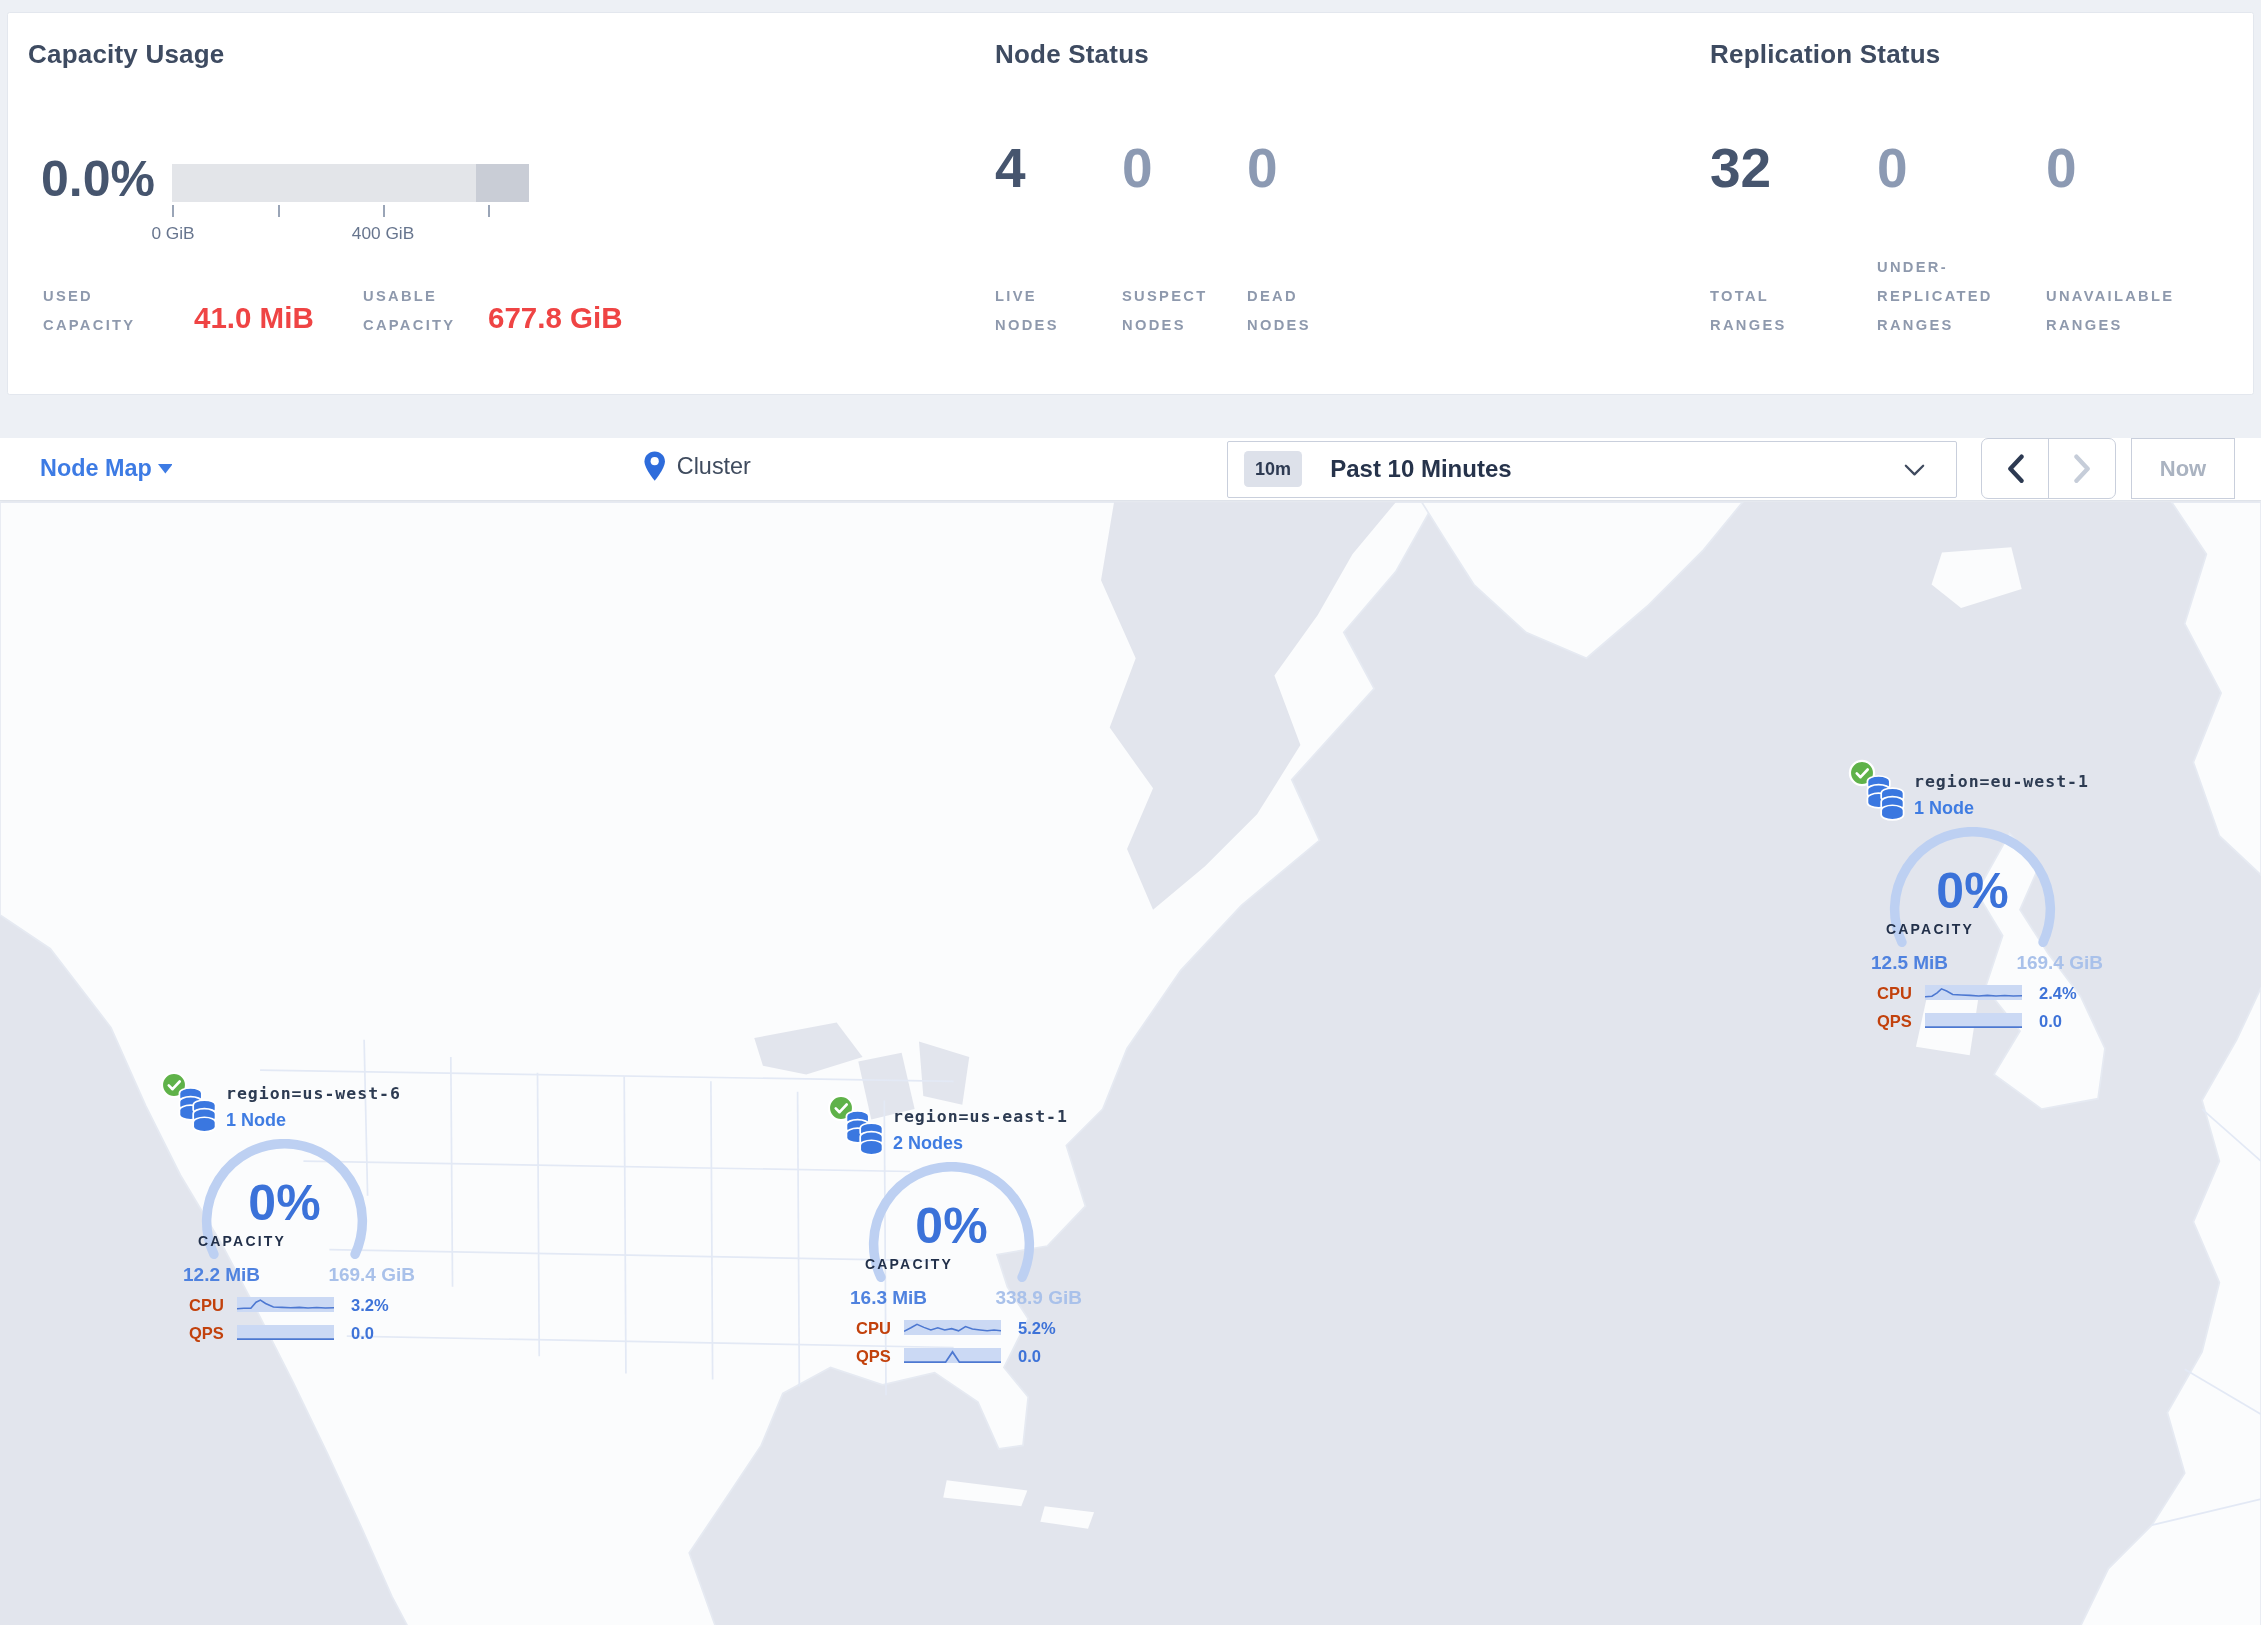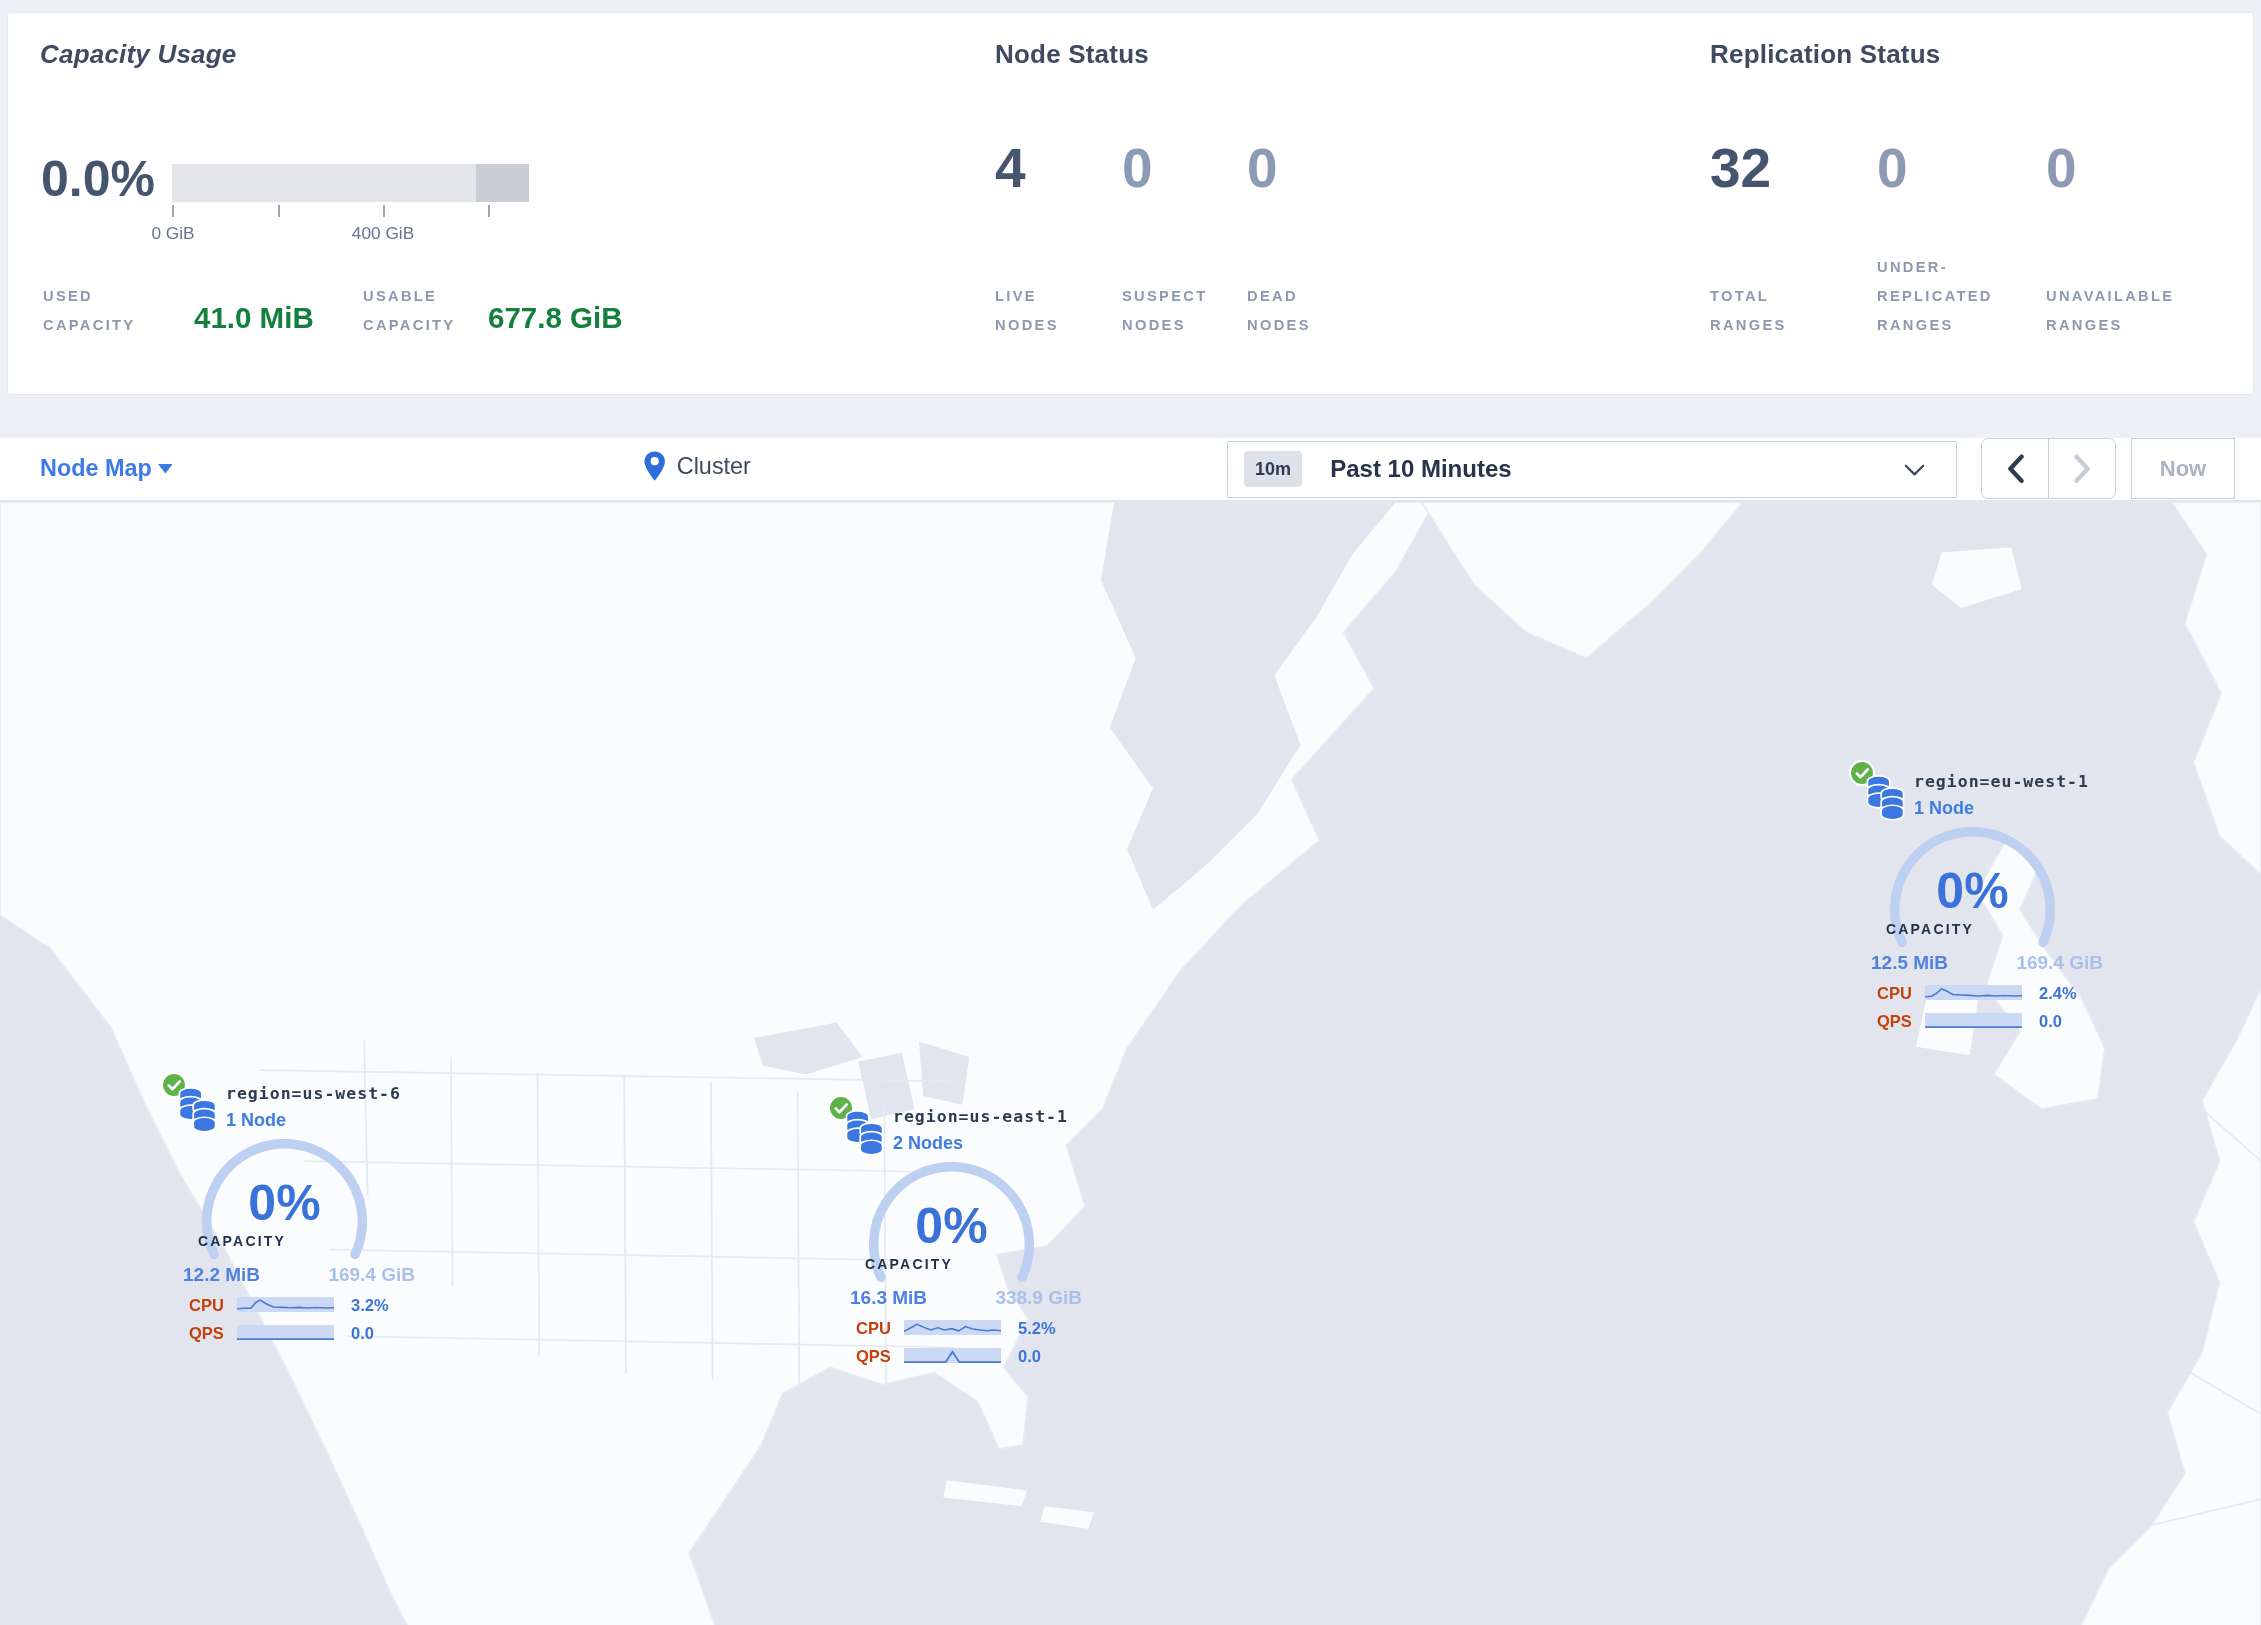--- a/index.html
+++ b/index.html
@@ -19,21 +19,21 @@
     background:#ffffff; border:0.9px solid #e3e7ee; border-radius:2.6px;
   }
   .section-title { font-size:26px; font-weight:700; color:#3e4b61; letter-spacing:0.2px; }
   .big-pct { font-size:50px; font-weight:700; color:#46556e; }
   .stat-num { font-size:55px; font-weight:600; color:#46556e; }
   .stat-num.muted { color:#8c9ab3; }
   .caps-label {
     font-size:14.7px; font-weight:600; color:#8e99ad;
     letter-spacing:2.3px; line-height:29px; text-transform:uppercase;
   }
-  .bottom-value { font-size:29.5px; font-weight:700; color:#15803d; }
+  .bottom-value { font-size:29.5px; font-weight:700; color:#ef4444; }
 
   .cap-bar { position:absolute; left:171px; top:151px; width:357px; height:38px; background:#e3e5e9; }
   .cap-bar-dark { position:absolute; right:0; top:0; width:53px; height:38px; background:#c9cdd6; }
   .tick { position:absolute; top:192px; width:1.7px; height:12px; background:#9aa5b7; }
   .tick-label { position:absolute; top:210px; font-size:17.3px; color:#67758e; transform:translateX(-50%); white-space:nowrap; }
 
   
   .toolbar {
     position:absolute; left:0; top:438px; width:2261px; height:63px;
     background:#ffffff; border-bottom:0.9px solid #dfe3ea;
@@ -94,21 +94,21 @@
   .metric-row.cpu { top:227px; } .metric-row.qps { top:255px; }
   .metric-label { position:absolute; left:0; top:0; font-size:16.5px; font-weight:700; color:#c2410c; }
   .metric-spark { position:absolute; left:48px; top:0.9px; }
   .metric-value { position:absolute; left:162px; top:0; font-size:16.5px; font-weight:700; color:#3e73d8; }
 </style>
 </head>
 <body>
 
 <div class="summary-card">
 
-  <div class="abs section-title" style="left:32px; top:26px;font-style:italic;">Capacity Usage</div>
+  <div class="abs section-title" style="left:20px; top:26px;">Capacity Usage</div>
   <div class="abs big-pct" style="left:33px; top:137px;">0.0%</div>
   <div class="cap-bar" style="left:164px;">
     <div class="cap-bar-dark"></div>
   </div>
   <div class="tick" style="left:164px;"></div>
   <div class="tick" style="left:270px;"></div>
   <div class="tick" style="left:375px;"></div>
   <div class="tick" style="left:480px;"></div>
   <div class="tick-label" style="left:165px;">0 GiB</div>
   <div class="tick-label" style="left:375px;">400 GiB</div>

